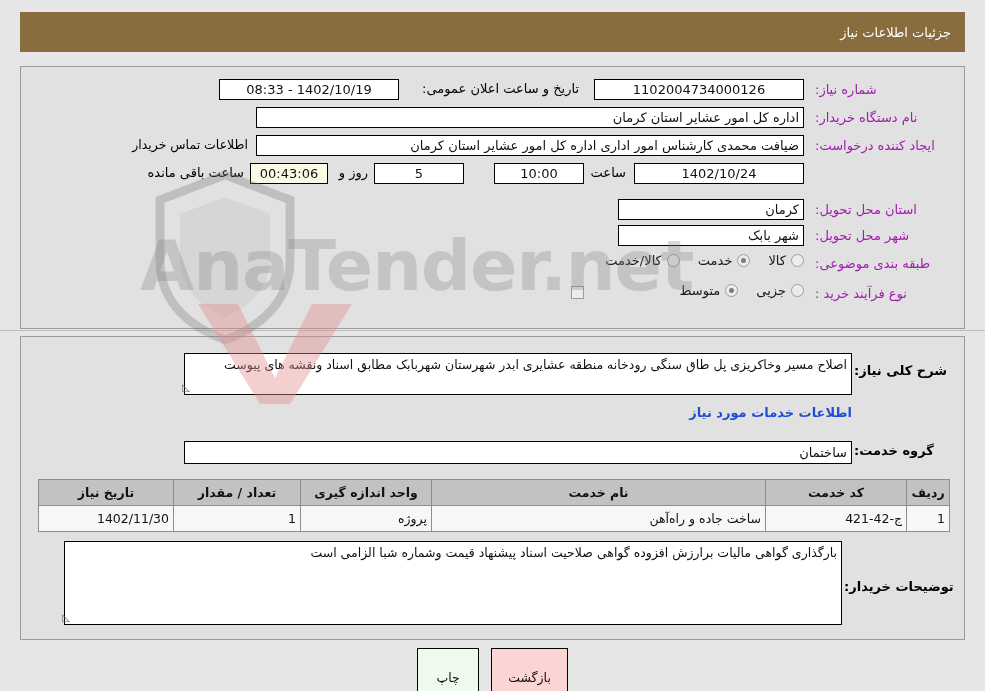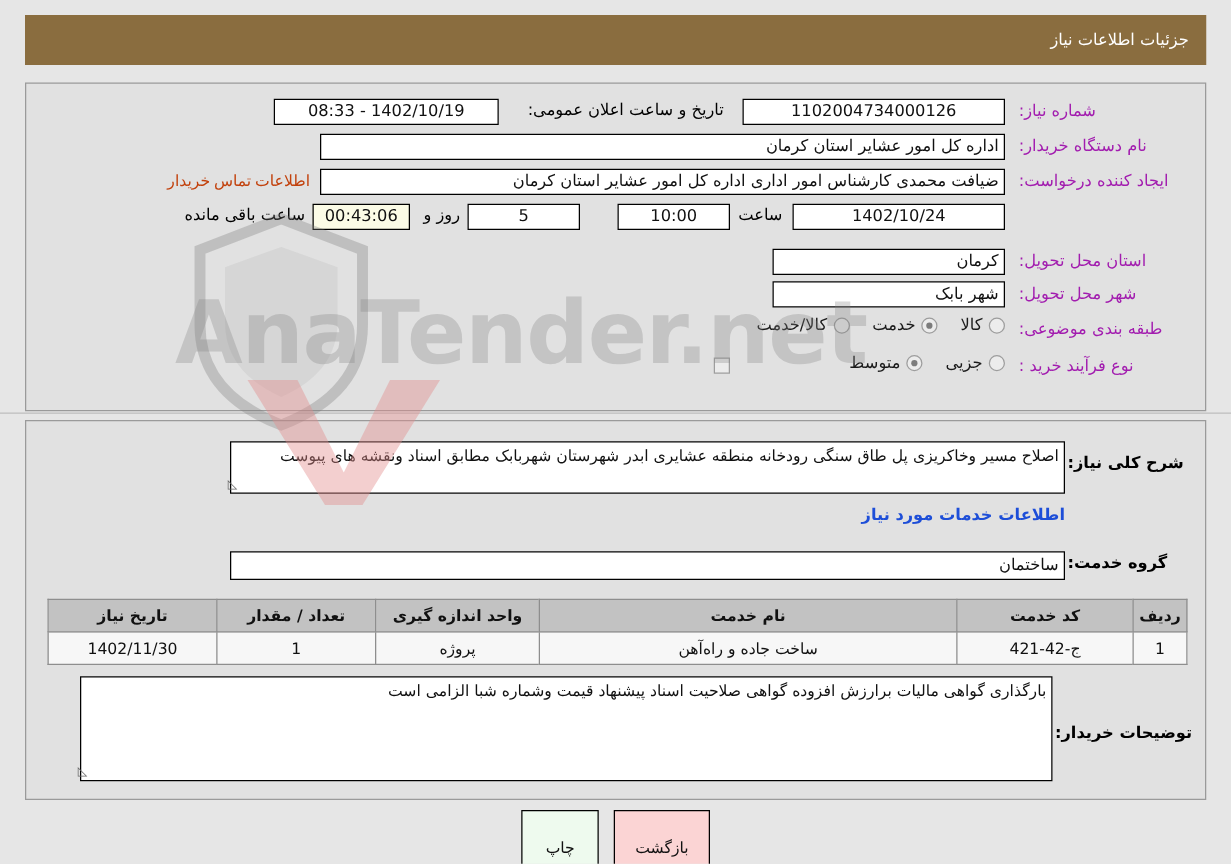--- a/index.html
+++ b/index.html
@@ -111,25 +111,24 @@
     height: 21px;
     line-height: 19px;
     outline: none;
     direction: rtl;
   }
   .inp.center { text-align: center; }
   .inp.rtlstart { text-align: right; }
   .inp.yellow { background: #fbfbe6; }
 
   .linkish {
-    color: #c2410c;
+    color: #000000;
     font-size: 12.5px;
     cursor: pointer;
     white-space: nowrap;
-    font-family: Liberation Serif, serif;
   }
 
   
   .radio {
     display: inline-block;
     width: 13px;
     height: 13px;
     border-radius: 50%;
     border: 1px solid #9d9d9d;
     background: #ececec;
@@ -212,21 +211,20 @@
     height: 25px;
     padding: 0 4px;
     text-align: center;
     white-space: nowrap;
   }
   .tbl td {
     background: #f7f7f7;
     border: 1px solid #8e8e8e;
     height: 25px;
     padding: 0 4px;
-    text-align: center;
     color: #111;
     white-space: nowrap;
   }
 
   
   .btnbar {
     position: absolute;
     top: 648px;
     left: 0; right: 0;
     display: flex;

